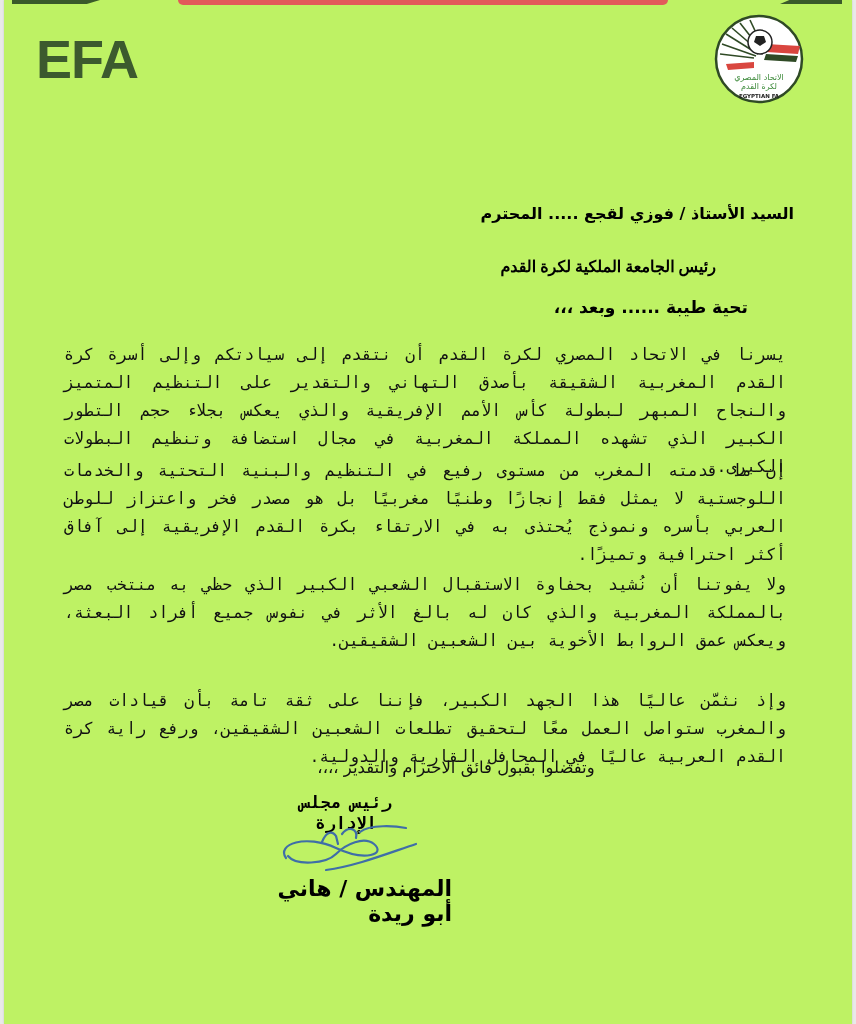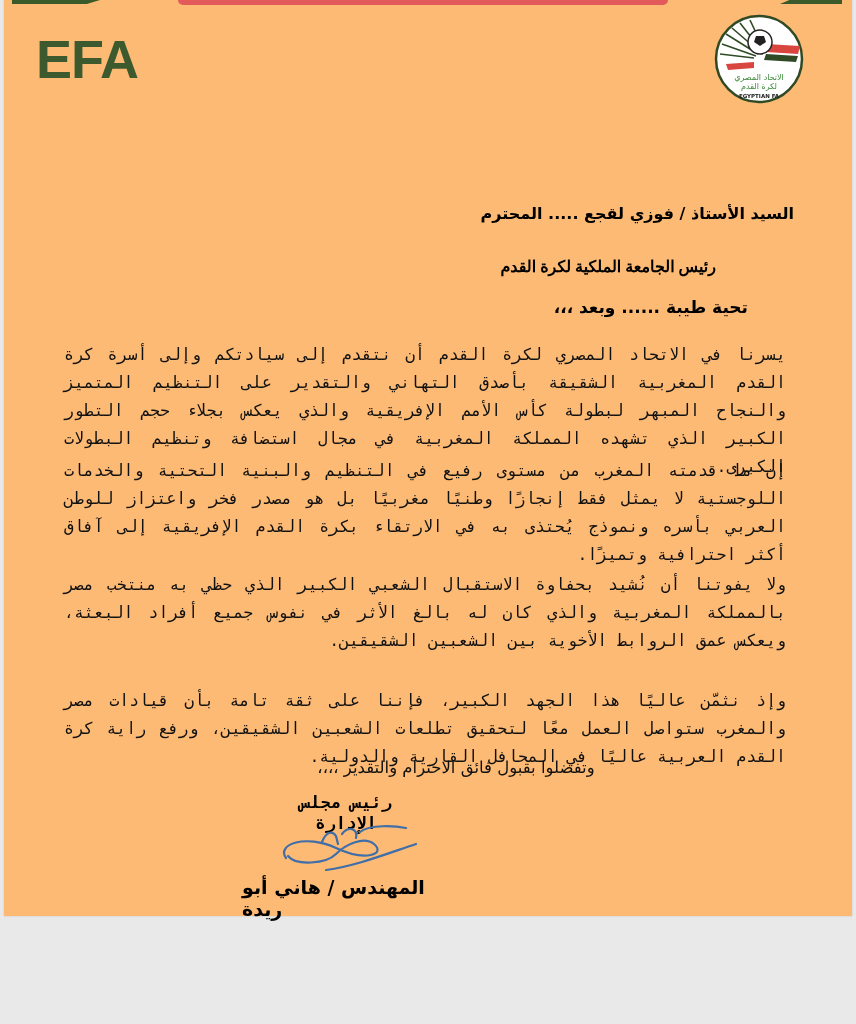--- a/index.html
+++ b/index.html
@@ -3,22 +3,22 @@
 <meta charset="utf-8">
 <style>
   html, body { margin: 0; padding: 0; }
   body {
     width: 856px; height: 1024px; overflow: hidden;
     background: #e9e9e9;
     font-family: "DejaVu Sans", sans-serif;
     position: relative;
   }
   .page {
-    position: absolute; left: 4px; top: 0; width: 848px; height: 916px;
-    background: #fdba74;
+    position: absolute; left: 4px; top: 0; width: 848px; height: 1024px;
+    background: #bef264;
     box-shadow: 0 0 2px rgba(0,0,0,0.15);
   }
   
   .bar-green-left {
     position: absolute; top: 0; left: 8px; width: 88px; height: 4px;
     background: #3a5a2a; clip-path: polygon(0 0, 100% 0, 85% 100%, 0 100%);
   }
   .bar-red {
     position: absolute; top: 0; left: 174px; width: 490px; height: 5px;
     background: #e25a5a; border-radius: 0 0 8px 8px;
@@ -63,22 +63,22 @@
     font-family: "DejaVu Serif", serif; font-size: 16.5px; direction: rtl; color: #111;
   }
   .sign-title {
     position: absolute; left: 262px; top: 792px; width: 160px; text-align: center;
     font-family: Liberation Mono, monospace; font-weight: bold; font-size: 17px; direction: rtl;
   }
   .signature {
     position: absolute; left: 262px; top: 814px; width: 160px; height: 66px;
   }
   .sign-name {
-    position: absolute; left: 238px; top: 876px; width: 210px; text-align: left;
-    font-family: "DejaVu Sans", sans-serif; font-weight: bold; font-size: 19px; direction: rtl;
+    position: absolute; left: 238px; top: 876px; width: 210px; text-align: right;
+    font-family: "DejaVu Sans", sans-serif; font-weight: bold; font-size: 22px; direction: rtl;
   }
 </style>
 </head>
 <body>
 
 <div class="page">
   <div class="bar-green-left"></div>
   <div class="bar-red"></div>
   <div class="bar-green-right"></div>
 

